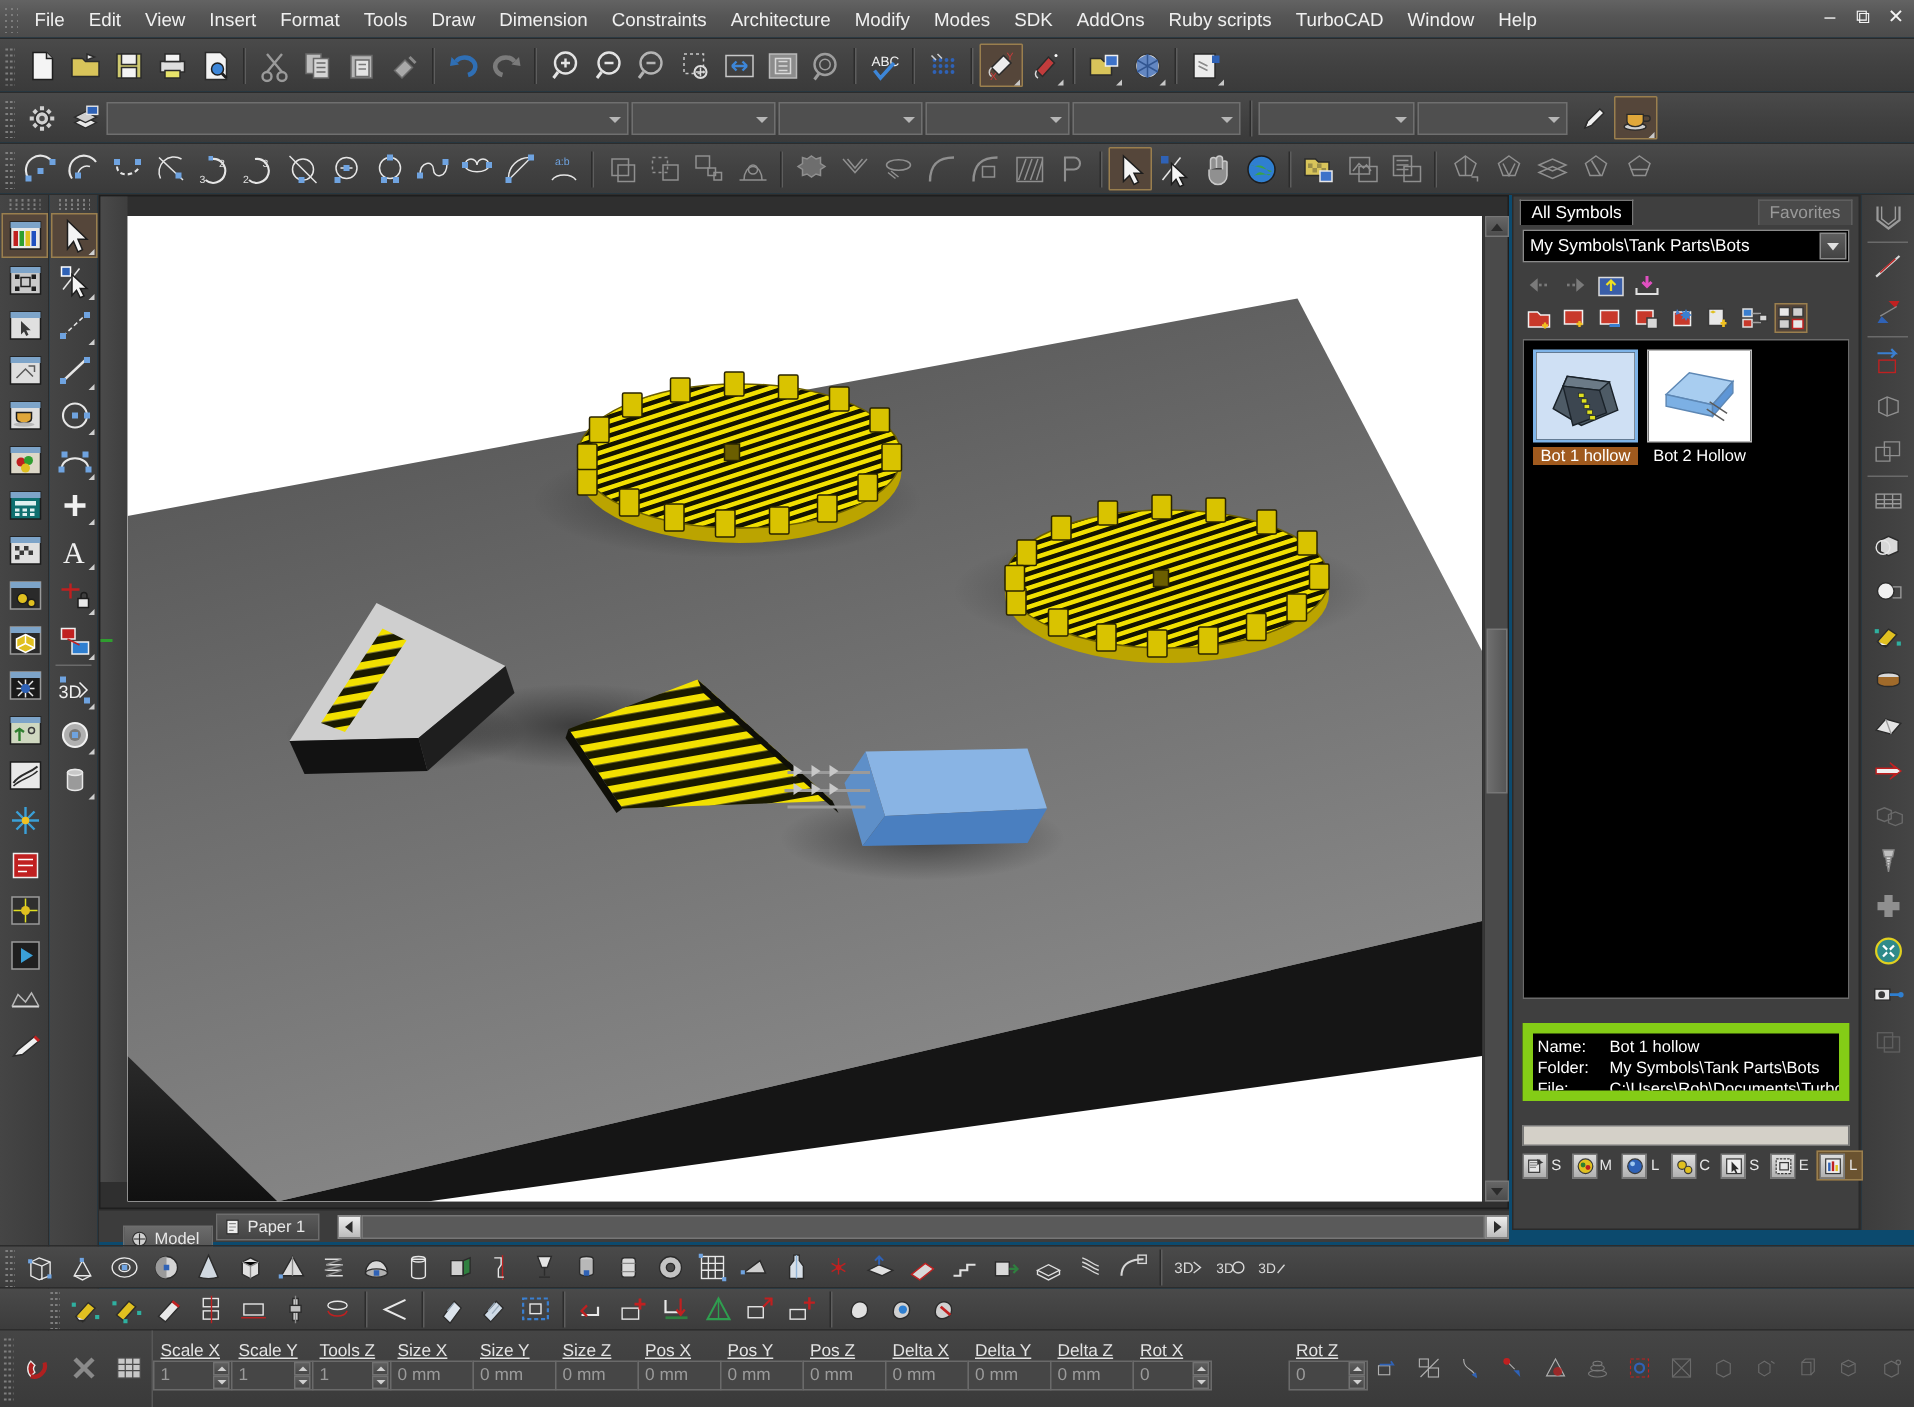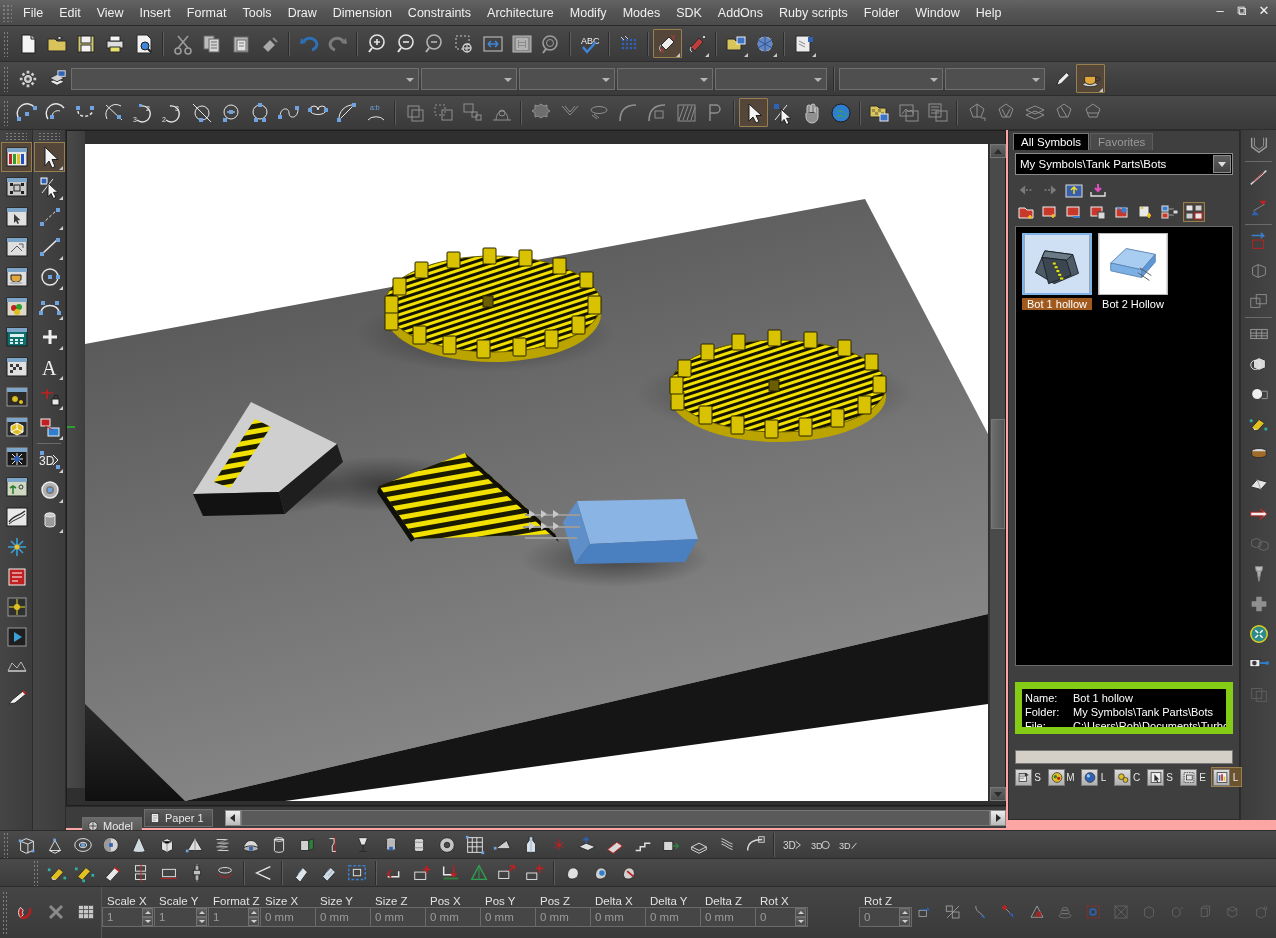--- a/index.html
+++ b/index.html
@@ -2,21 +2,21 @@
 <html><head>
 <meta charset="utf-8">
 <style>
   * { box-sizing: border-box; margin: 0; padding: 0; }
   html, body {
     width: 1276px; height: 938px;
     background: #3c3c3c;
     font-family: "Liberation Sans", sans-serif;
     overflow: hidden;
   }
-  .app { position: relative; width: 1276px; height: 864px; background: #fca5a5; }
+  .app { position: relative; width: 1276px; height: 864px; background: #0c4a6e; }
 
   
   .menubar {
     position: absolute; top: 0; left: 0; width: 1276px; height: 26px;
     background: linear-gradient(#636363, #555555 45%, #4b4b4b);
     border-bottom: 1px solid #2a2a2a;
     display: flex; align-items: center;
   }
   .menubar-grip { width: 10px; height: 18px; margin: 0 3px 0 2px;
     background-image: radial-gradient(circle, #8d8d8d 35%, transparent 36%);
@@ -138,21 +138,21 @@
   #library-panel {
     position:absolute; left:1008px; top:130px; width:232px; height:690px;
     background:#3f3f3f; border:1px solid #2a2a2a;
   }
   .lib-title { height:24px; display:flex;align-items:center; padding-left:6px;
     color:#f2f2f2; font-size:14px; }
   .lib-title .gripdots { width:6px;height:16px; margin-right:4px;
     background-image: radial-gradient(circle,#8d8d8d 35%, transparent 36%);
     background-size:3px 4px; }
   .lib-title .spacer { flex:1; }
-  .lib-tabs { display:flex; padding:2px 4px 0 4px; gap:1px; }
+  .lib-tabs { display:flex; padding:2px 4px 0 4px; gap:1px;justify-content:space-between; }
   .lib-tab { font-size:11.5px; padding:2px 7px; border:1px solid #5e5e5e;
     border-bottom:none; color:#9a9a9a; background:#4a4a4a; }
   .lib-tab.sel { background:#000; color:#fff; border-color:#777; }
   .lib-path {
     margin:3px 6px; height:22px; background:#000; border:1px solid #8a8a8a;
     display:flex; align-items:center; position:relative;
   }
   .lib-path .t { color:#fff; font-size:11.5px; padding-left:4px; }
   .lib-path .drop { position:absolute; right:1px; top:1px; width:18px; height:18px;
     background:linear-gradient(#5e5e5e,#434343); border:1px solid #8a8a8a;
@@ -201,21 +201,21 @@
     display:flex; align-items:flex-start;
   }
   .sb-grip { width:7px; height:44px; margin:4px 2px 0 2px;
     background-image: radial-gradient(circle,#7e7e7e 35%, transparent 36%);
     background-size:3px 4px; flex:none; }
   .sb-icon { width:30px; height:30px; margin-top:10px; flex:none;
     display:flex;align-items:center;justify-content:center; }
   .fieldgroup { display:flex; flex:none; border-left:1px solid #575757; }
   .field { display:flex; flex-direction:column; flex:none; }
   .field .flabel { color:#e3e3e3; font-size:11.5px; height:20px; line-height:20px;
-    padding-left:5px; padding-top:4px; }
+    padding-left:5px; padding-top:4px;text-decoration:underline; }
   .field .fin {
     height:20px; background:#464646; border:1px solid #6a6a6a; margin-right:-1px;
     color:#9b9b9b; font-size:11.5px; line-height:19px; padding-left:4px;
     display:flex; align-items:center; justify-content:space-between;
   }
   .spin { width:11px; height:18px; display:flex; flex-direction:column; flex:none; margin-right:1px; }
   .spin div { flex:1; background:linear-gradient(#5e5e5e,#484848); border:1px solid #727272;
     display:flex; align-items:center; justify-content:center; }
   .spin .tri { width:0;height:0;border-left:3px solid transparent;border-right:3px solid transparent;}
   #statusbar .tail { display:flex; align-items:center; margin-top:12px; }
@@ -237,21 +237,21 @@
     <div class="menu-item">Tools</div>
     <div class="menu-item">Draw</div>
     <div class="menu-item">Dimension</div>
     <div class="menu-item">Constraints</div>
     <div class="menu-item">Architecture</div>
     <div class="menu-item">Modify</div>
     <div class="menu-item">Modes</div>
     <div class="menu-item">SDK</div>
     <div class="menu-item">AddOns</div>
     <div class="menu-item">Ruby scripts</div>
-    <div class="menu-item">Folder</div>
+    <div class="menu-item">TurboCAD</div>
     <div class="menu-item">Window</div>
     <div class="menu-item">Help</div>
     <div class="win-btns">
       <div class="win-btn">–</div>
       <div class="win-btn">⧉</div>
       <div class="win-btn">✕</div>
     </div>
   </div>
 
   <div class="toolbar" id="toolbar-standard">
@@ -1966,21 +1966,21 @@
               <div>
                 <span class="tri" style="border-bottom:3px solid #d0d0d0"></span>
               </div>
               <div>
                 <span class="tri" style="border-top:3px solid #d0d0d0"></span>
               </div>
             </div>
           </div>
         </div>
         <div class="field" style="width: 52px;">
-          <div class="flabel">Format Z</div>
+          <div class="flabel">Tools Z</div>
           <div class="fin">
             <span>1</span>
             <div class="spin">
               <div>
                 <span class="tri" style="border-bottom:3px solid #d0d0d0"></span>
               </div>
               <div>
                 <span class="tri" style="border-top:3px solid #d0d0d0"></span>
               </div>
             </div>

